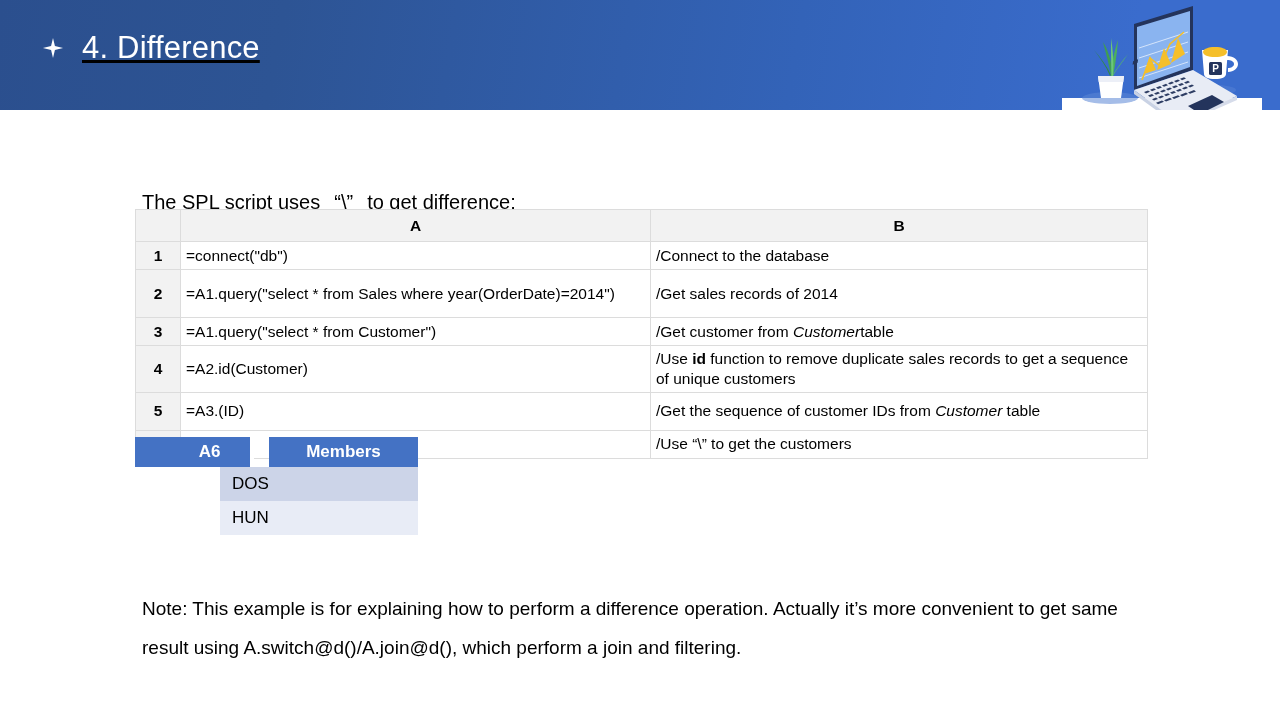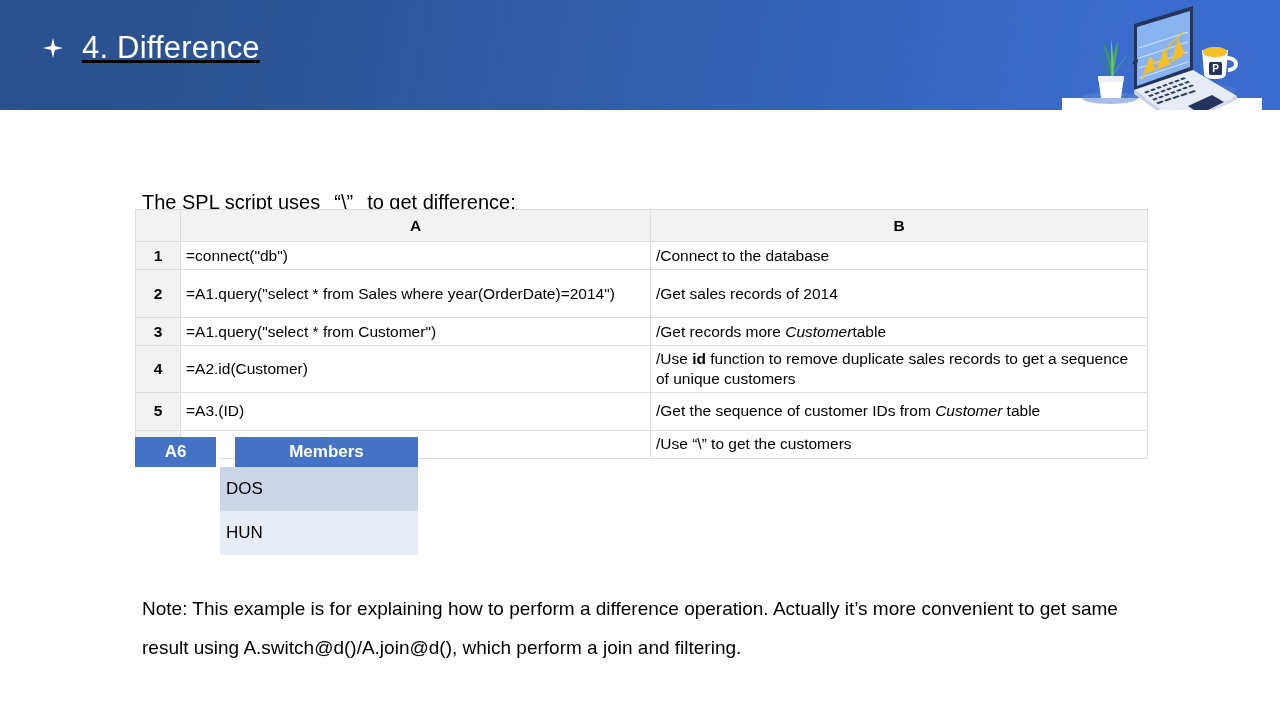--- a/index.html
+++ b/index.html
@@ -117,20 +117,21 @@
   }
   .result-head .rh-label {
     width: 81px;
     background: #4472c4;
     color: #fff;
     font-weight: bold;
     font-size: 17px;
     display: flex;
     align-items: center;
     justify-content: center;
+    padding-left: 34px;
   }
   .result-head .rh-spacer {
     width: 4px;
     background: #ffffff;
   }
   .result-head .rh-col {
     flex: 1;
     background: #4472c4;
     color: #fff;
     font-weight: bold;
@@ -138,24 +139,24 @@
     display: flex;
     align-items: center;
     justify-content: center;
     margin-left: 15px;
   }
   .result-body {
     margin-left: 85px;
     width: 198px;
   }
   .result-body .rb-row {
-    height: 44px;
+    height: 34px;
     display: flex;
     align-items: center;
-    padding-left: 6px;
+    padding-left: 12px;
     font-size: 17px;
     color: #000;
     box-sizing: border-box;
   }
   .result-body .rb-row.odd  { background: #ccd4e8; }
   .result-body .rb-row.even { background: #e8ecf6; }
 
   
   .note-block {
     position: absolute;
@@ -281,21 +282,21 @@
       <td class="cell-b"><span>/Connect to the database</span></td>
     </tr>
     <tr class="row-h2">
       <td class="rownum">2</td>
       <td class="cell-a">=A1.query("select * from Sales where year(OrderDate)=2014")</td>
       <td class="cell-b"><span>/Get sales records of 2014</span></td>
     </tr>
     <tr class="row-h1">
       <td class="rownum">3</td>
       <td class="cell-a">=A1.query("select * from Customer")</td>
-      <td class="cell-b"><span>/Get records more </span><i>Customer</i><span>table</span></td>
+      <td class="cell-b"><span>/Get customer from </span><i>Customer</i><span>table</span></td>
     </tr>
     <tr class="row-h3">
       <td class="rownum">4</td>
       <td class="cell-a">=A2.id(Customer)</td>
       <td class="cell-b"><span>/Use </span><b>id</b><span> function to remove duplicate sales records to get a sequence of unique customers</span></td>
     </tr>
     <tr class="row-h3">
       <td class="rownum">5</td>
       <td class="cell-a">=A3.(ID)</td>
       <td class="cell-b"><span>/Get the sequence of customer IDs from </span><i>Customer</i><span> table</span></td>

